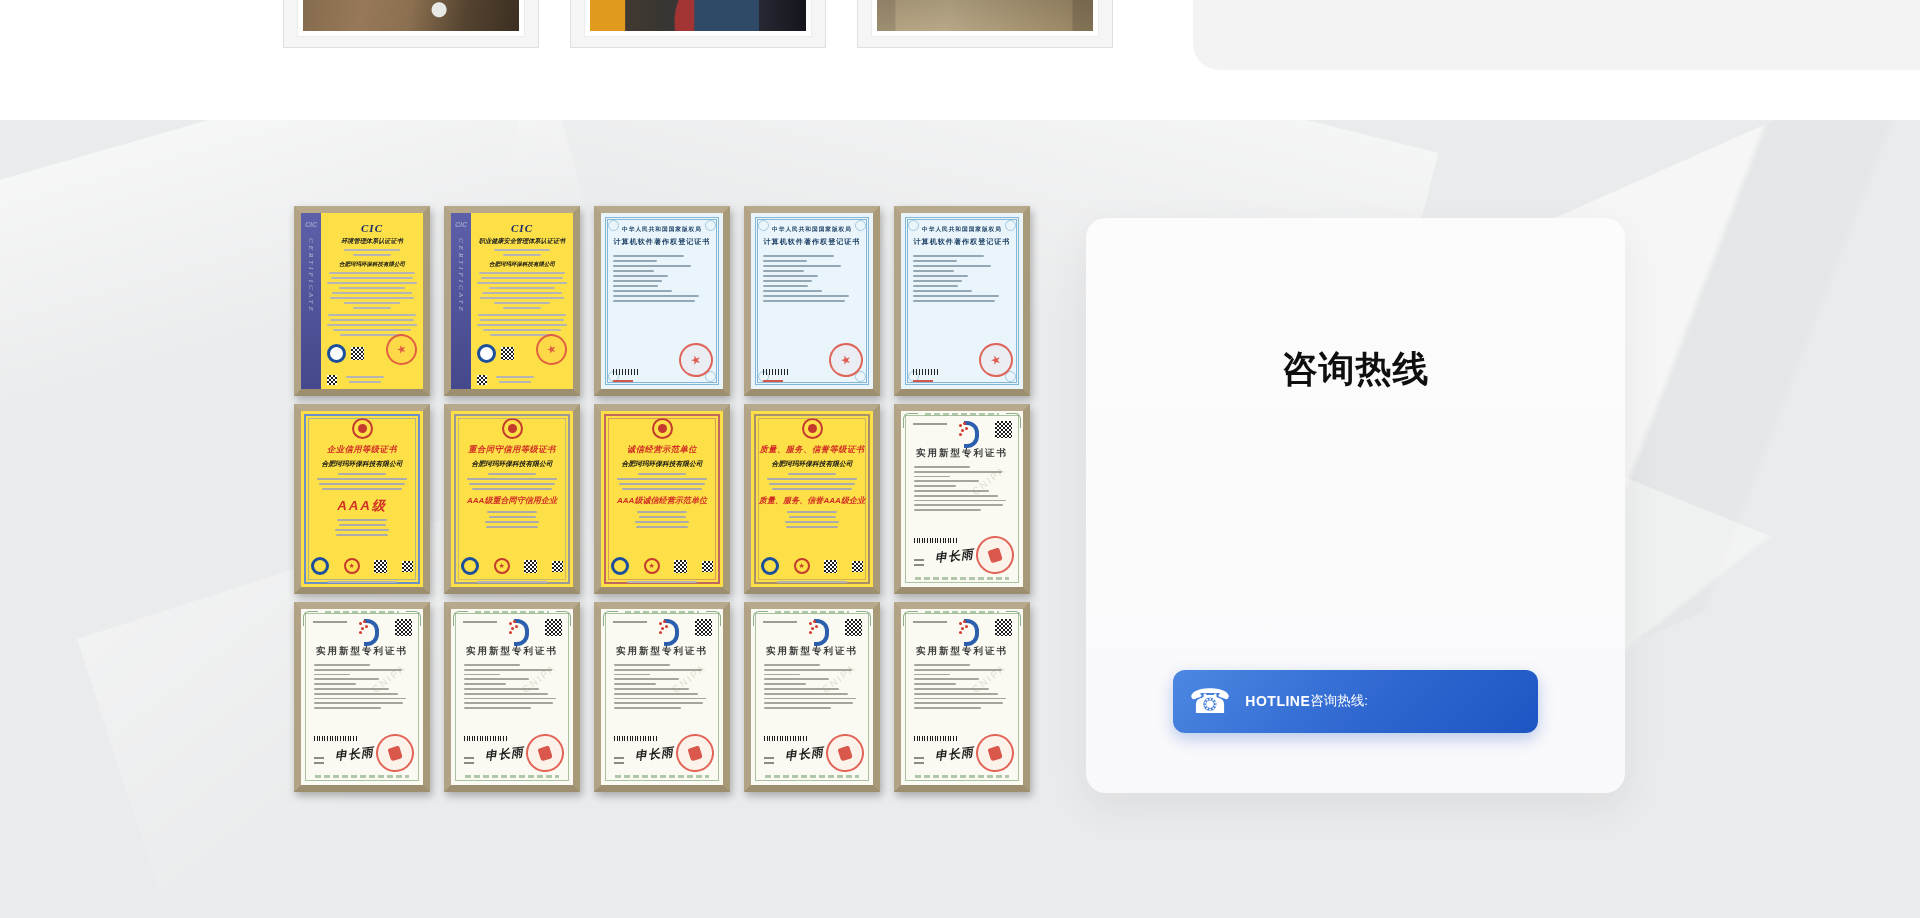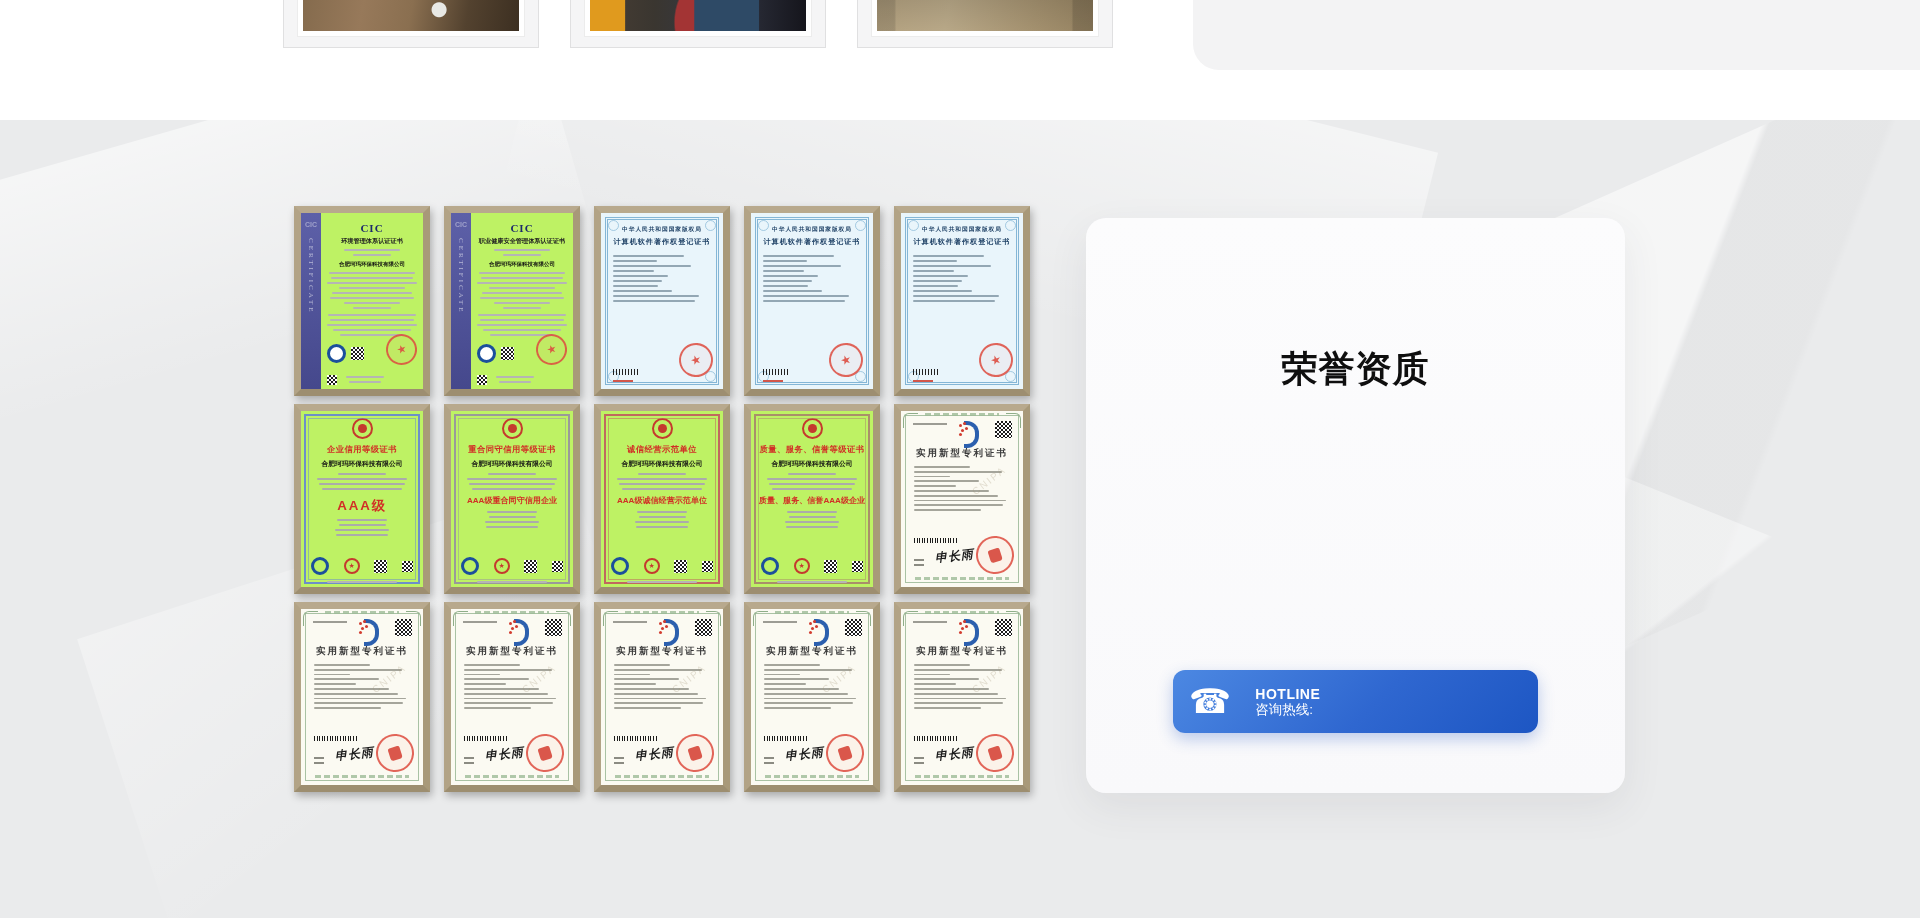--- a/index.html
+++ b/index.html
@@ -68,21 +68,21 @@
     display:grid;grid-template-columns:repeat(5,136px);grid-auto-rows:190px;
     column-gap:14px;row-gap:8px;
   }
   .cert{
     position:relative;box-sizing:border-box;width:136px;height:190px;
     border:7px solid #ab9c80;
     border-color:#b8a98d #a89979 #9d8e70 #b2a386;
     background:#fff;box-shadow:2px 4px 8px rgba(0,0,0,.28), inset 0 0 0 1px rgba(255,255,255,.4);
     cursor:pointer;
   }
-  .cert-inner{position:absolute;inset:0;background:#bef264;overflow:hidden;}
+  .cert-inner{position:absolute;inset:0;background:#fde047;overflow:hidden;font-style:italic;}
   .tl{height:2px;background:#b5b5b5;border-radius:1px;margin:3px auto 0;}
   .tl.left{margin-left:0;}
   .qr{background:conic-gradient(#1c1c1c 25%,#fff 0 50%,#1c1c1c 0 75%,#fff 0) 0 0/4px 4px;}
   .seal{
     position:absolute;border:2px solid rgba(221,75,64,.85);border-radius:50%;
     display:flex;align-items:center;justify-content:center;color:rgba(221,75,64,.9);
     transform:rotate(-18deg);background:rgba(255,120,110,.06);
   }
   
   .iso-band{position:absolute;left:0;top:0;bottom:0;width:20px;
@@ -178,21 +178,21 @@
     position:absolute;left:30px;right:30px;top:216px;
     font-size:24px;line-height:50px;color:#333;text-align:center;white-space:pre-line;
   }
   .hotline-button{
     position:absolute;left:87px;top:452px;width:365px;height:63px;border-radius:12px;
     background:linear-gradient(135deg,#4c88e2 0%,#2f67d0 55%,#1d56c3 100%);
     box-shadow:0 6px 16px rgba(40,90,195,.3);
     display:flex;align-items:center;padding:0 0 0 16px;box-sizing:border-box;cursor:pointer;color:#fff;
   }
   .hotline-phone-icon{font-size:34px;line-height:1;margin-top:-2px;}
-  .hotline-labels{display:flex;flex-direction:column;justify-content:flex-start;margin-left:24px;line-height:1.15;}
+  .hotline-labels{display:flex;flex-direction:row;justify-content:flex-start;margin-left:14px;line-height:1.15;}
   .hotline-label-en{font-size:14px;font-weight:bold;letter-spacing:.5px;}
   .hotline-label-zh{font-size:13.5px;}
   .hotline-number{font-size:32px;font-weight:bold;margin-left:8px;letter-spacing:.5px;white-space:nowrap;}
 </style>
 </head>
 <body>
 
 <div class="top-section">
   <div class="photo-card" style="left:283px;">
     <div class="photo-frame">
@@ -704,21 +704,21 @@
       <div class="seal patent-seal">
             <span class="emb"></span>
           </div>
       <div class="patent-wm">CNIPA</div>
       <div class="patent-botline"></div>
     </div>
       </div>
     </div>
 
   <div class="honor-card">
-    <div class="honor-title">荣誉资质</div>
+    <div class="honor-title">咨询热线</div>
     <div class="hotline-button">
       <span class="hotline-phone-icon">☎</span>
       <span class="hotline-labels">
         <span class="hotline-label-en">HOTLINE</span>
         <span class="hotline-label-zh">咨询热线:</span>
       </span>
     </div>
   </div>
 </div>
 

